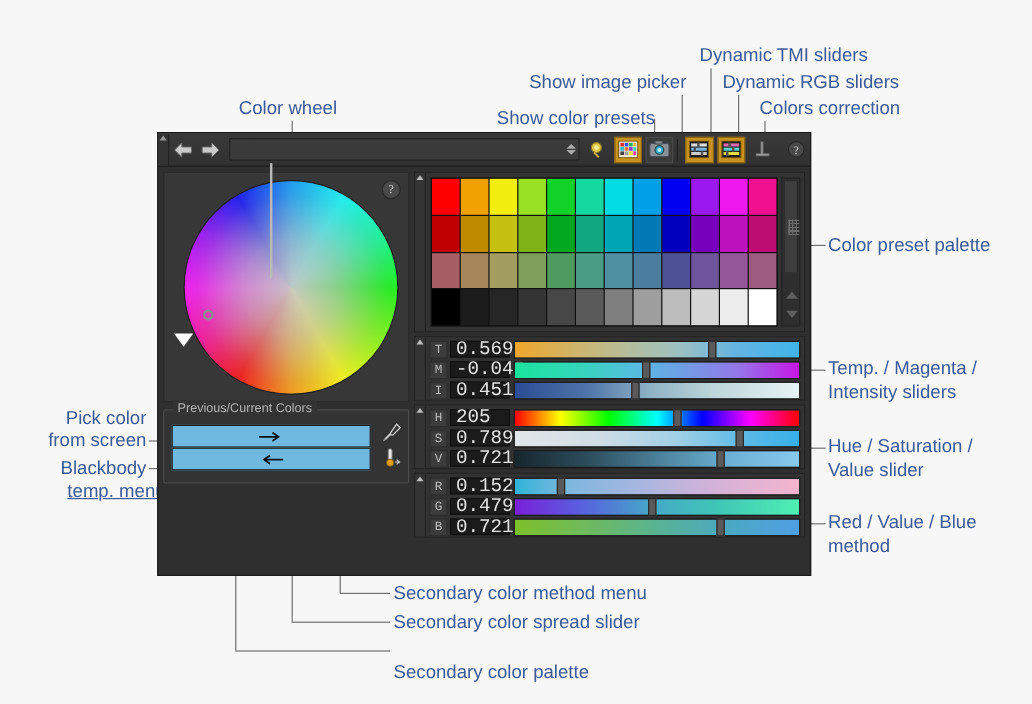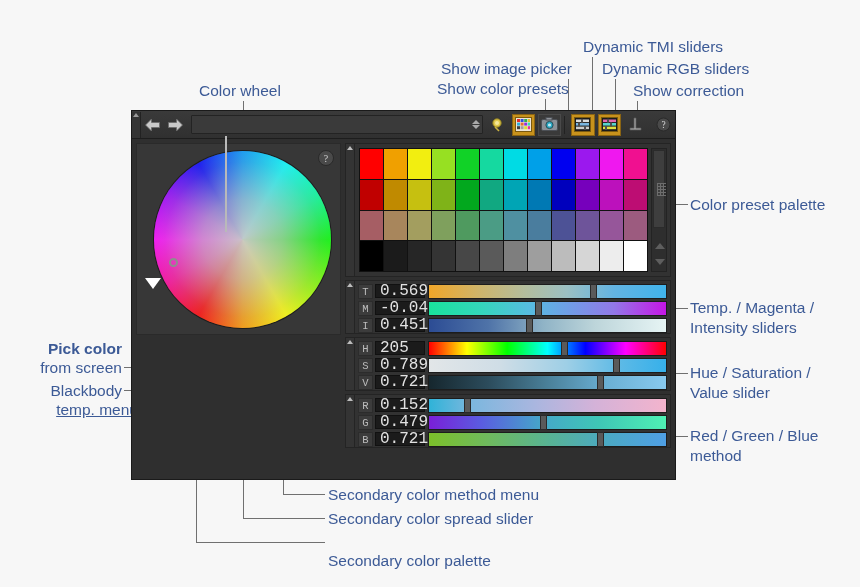--- a/index.html
+++ b/index.html
@@ -142,51 +142,51 @@
     padding-left:4px;margin-left:2px;}
   .sl-track{position:relative;flex:1;height:15px;margin-left:3px;border:1px solid #1c1c1c;box-sizing:border-box;}
   .sl-hdl{position:absolute;top:-1px;width:7px;height:15px;background:#5a5a5a;border:1px solid #2a2a2a;box-sizing:border-box;}
 </style>
 </head>
 <body>
 
 <div class="anno" style="left:199px;top:82px;">Color wheel</div>
 <div class="leader v" style="left:243px;top:101px;height:139px;"></div>
 
-<div class="anno" style="left:414px;top:80px;margin-left:23px;">Show color presets</div>
+<div class="anno" style="left:414px;top:90px;">Show color presets</div>
 <div class="leader v" style="left:545px;top:99px;height:15px;"></div>
 
 <div class="anno" style="left:441px;top:60px;">Show image picker</div>
 <div class="leader v" style="left:568px;top:79px;height:35px;"></div>
 
 <div class="anno" style="left:583px;top:38px;">Dynamic TMI sliders</div>
 <div class="leader v" style="left:592px;top:57px;height:57px;"></div>
 
 <div class="anno" style="left:602px;top:60px;">Dynamic RGB sliders</div>
 <div class="leader v" style="left:615px;top:79px;height:35px;"></div>
 
-<div class="anno" style="left:633px;top:82px;">Show correction</div>
+<div class="anno" style="left:633px;top:82px;">Colors correction</div>
 <div class="leader v" style="left:637px;top:101px;height:13px;"></div>
 
 <div class="anno" style="left:690px;top:196px;">Color preset palette</div>
 <div class="leader h" style="left:668px;top:204px;width:20px;"></div>
 
 <div class="anno" style="left:690px;top:299px;">Temp. / Magenta /</div>
 <div class="anno" style="left:690px;top:319px;">Intensity sliders</div>
 <div class="leader h" style="left:668px;top:308px;width:20px;"></div>
 
 <div class="anno" style="left:690px;top:364px;">Hue / Saturation /</div>
 <div class="anno" style="left:690px;top:384px;">Value slider</div>
 <div class="leader h" style="left:668px;top:373px;width:20px;"></div>
 
-<div class="anno" style="left:690px;top:427px;">Red / Green / Blue</div>
+<div class="anno" style="left:690px;top:427px;">Red / Value / Blue</div>
 <div class="anno" style="left:690px;top:447px;">method</div>
 <div class="leader h" style="left:668px;top:436px;width:20px;"></div>
 
-<div class="anno r" style="left:0px;top:340px;width:122px;font-weight:bold;">Pick color</div>
+<div class="anno r" style="left:0px;top:340px;width:122px;">Pick color</div>
 <div class="anno r" style="left:0px;top:359px;width:122px;">from screen</div>
 <div class="leader h" style="left:124px;top:367px;width:202px;"></div>
 
 <div class="anno r" style="left:0px;top:382px;width:122px;">Blackbody</div>
 <div class="anno r" style="left:16px;top:401px;width:122px;text-decoration:underline;">temp. menu</div>
 <div class="leader h" style="left:124px;top:390px;width:205px;"></div>
 
 <div class="anno" style="left:328px;top:486px;">Secondary color method menu</div>
 <div class="leader h" style="left:283px;top:494px;width:42px;"></div>
 <div class="leader v" style="left:283px;top:434px;height:60px;"></div>
@@ -312,20 +312,46 @@
           <div class="sat"></div>
         </div>
         <div id="wheel-needle"></div>
         <div id="wheel-marker"></div>
         <div id="wheel-tri"></div>
         <div class="help-btn" style="right:6px;top:6px;">
           <span>?</span>
         </div>
       </div>
 
+      <div class="group" id="prev-cur">
+        <div class="group-title">Previous/Current Colors</div>
+        <div class="swatch-big" id="pc-top">
+          <svg class="tiny-arrow" width="22" height="9" viewBox="0 0 22 9">
+              <path d="M1 4.5 H16 M12 1 L17 4.5 L12 8" stroke="#111" stroke-width="1.5" fill="none"></path>
+            </svg>
+        </div>
+        <div class="swatch-big" id="pc-bot">
+          <svg class="tiny-arrow" width="22" height="9" viewBox="0 0 22 9">
+              <path d="M21 4.5 H6 M10 1 L5 4.5 L10 8" stroke="#111" stroke-width="1.5" fill="none"></path>
+            </svg>
+        </div>
+        <div class="side-icon" style="top:9px;">
+          <svg width="17" height="17" viewBox="0 0 17 17">
+            <path d="M12.5 1.5 L15.5 4.5 L9.5 10.5 L7.5 10.5 L7.5 8.5 Z" fill="#3a3a3a" stroke="#dcdcdc" stroke-width="1"></path>
+            <path d="M7 9 L3 13 L1.5 15.5 L4 14 L8 10" fill="#e8e8e8" stroke="#8a8a8a" stroke-width="0.8"></path>
+          </svg>
+        </div>
+        <div class="side-icon" style="top:30px;">
+          <svg width="17" height="17" viewBox="0 0 17 17">
+            <rect x="5.5" y="1" width="3.2" height="10" rx="1.6" fill="#e8e8e8" stroke="#7a7a7a" stroke-width="0.8"></rect>
+            <circle cx="7.1" cy="12.6" r="3" fill="#e0a020" stroke="#7a5a10" stroke-width="0.8"></circle>
+            <path d="M11 12 L14.5 12 M12.5 10 L15 12 L12.5 14" stroke="#cfcfcf" stroke-width="1" fill="none"></path>
+          </svg>
+        </div>
+      </div>
 
     </div>
 
     <div id="right-col">
 
       <div class="sect" id="palette-sect">
         <div class="sect-grip">
             <div class="tri"></div>
           </div>
         <div id="palette-body">

